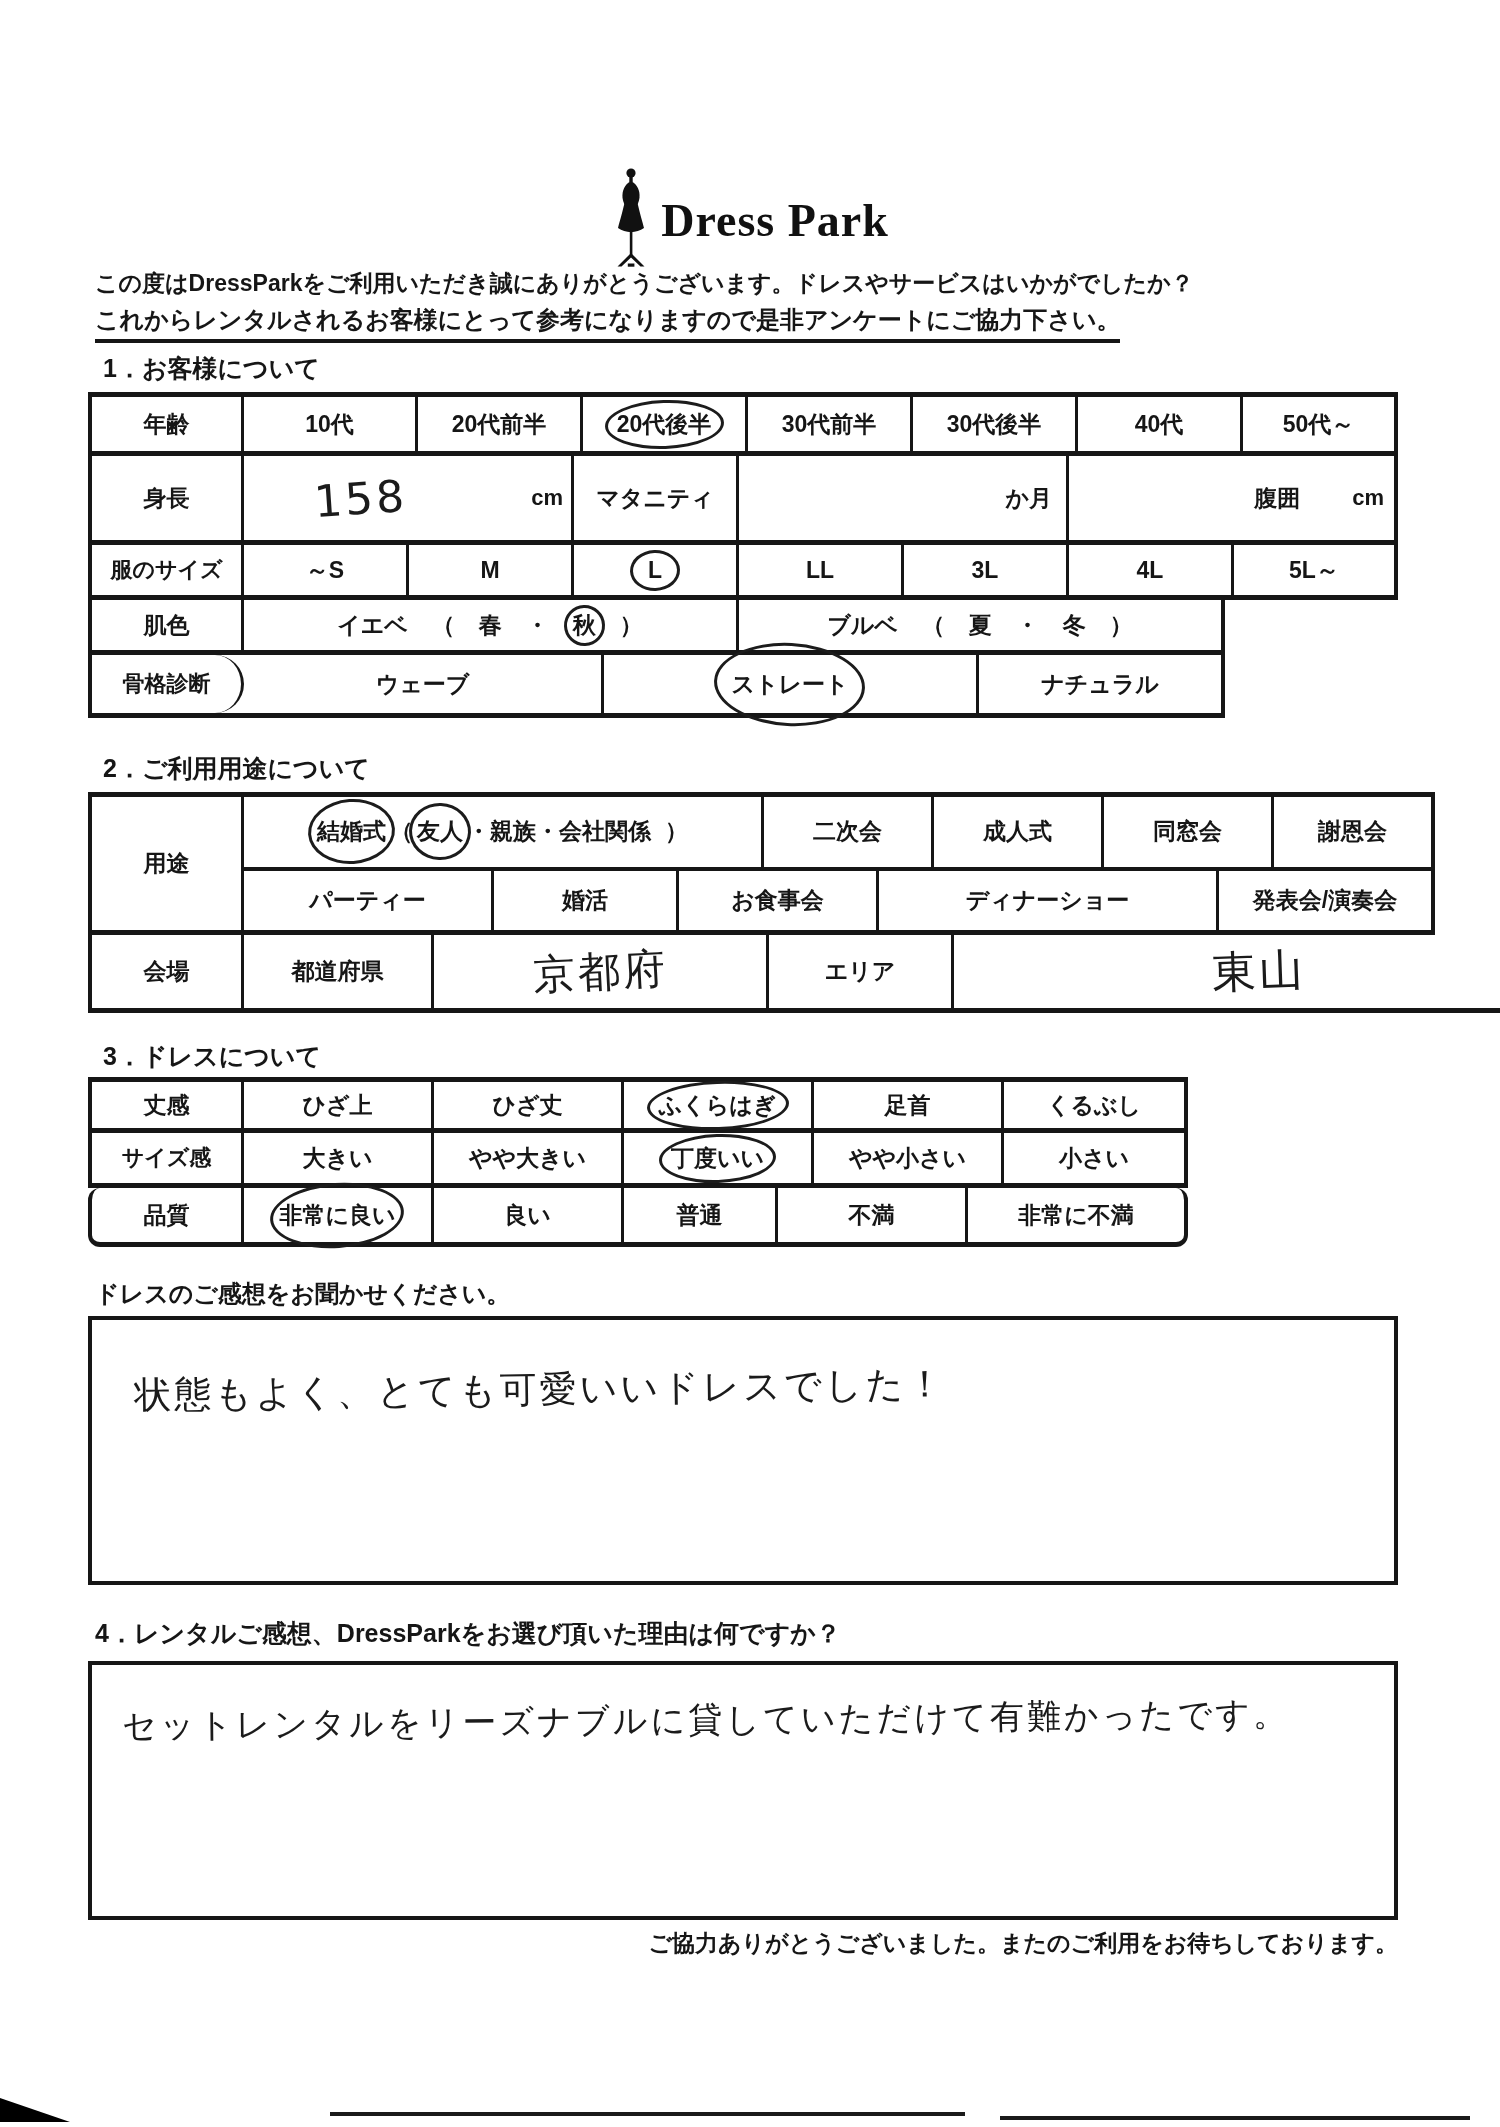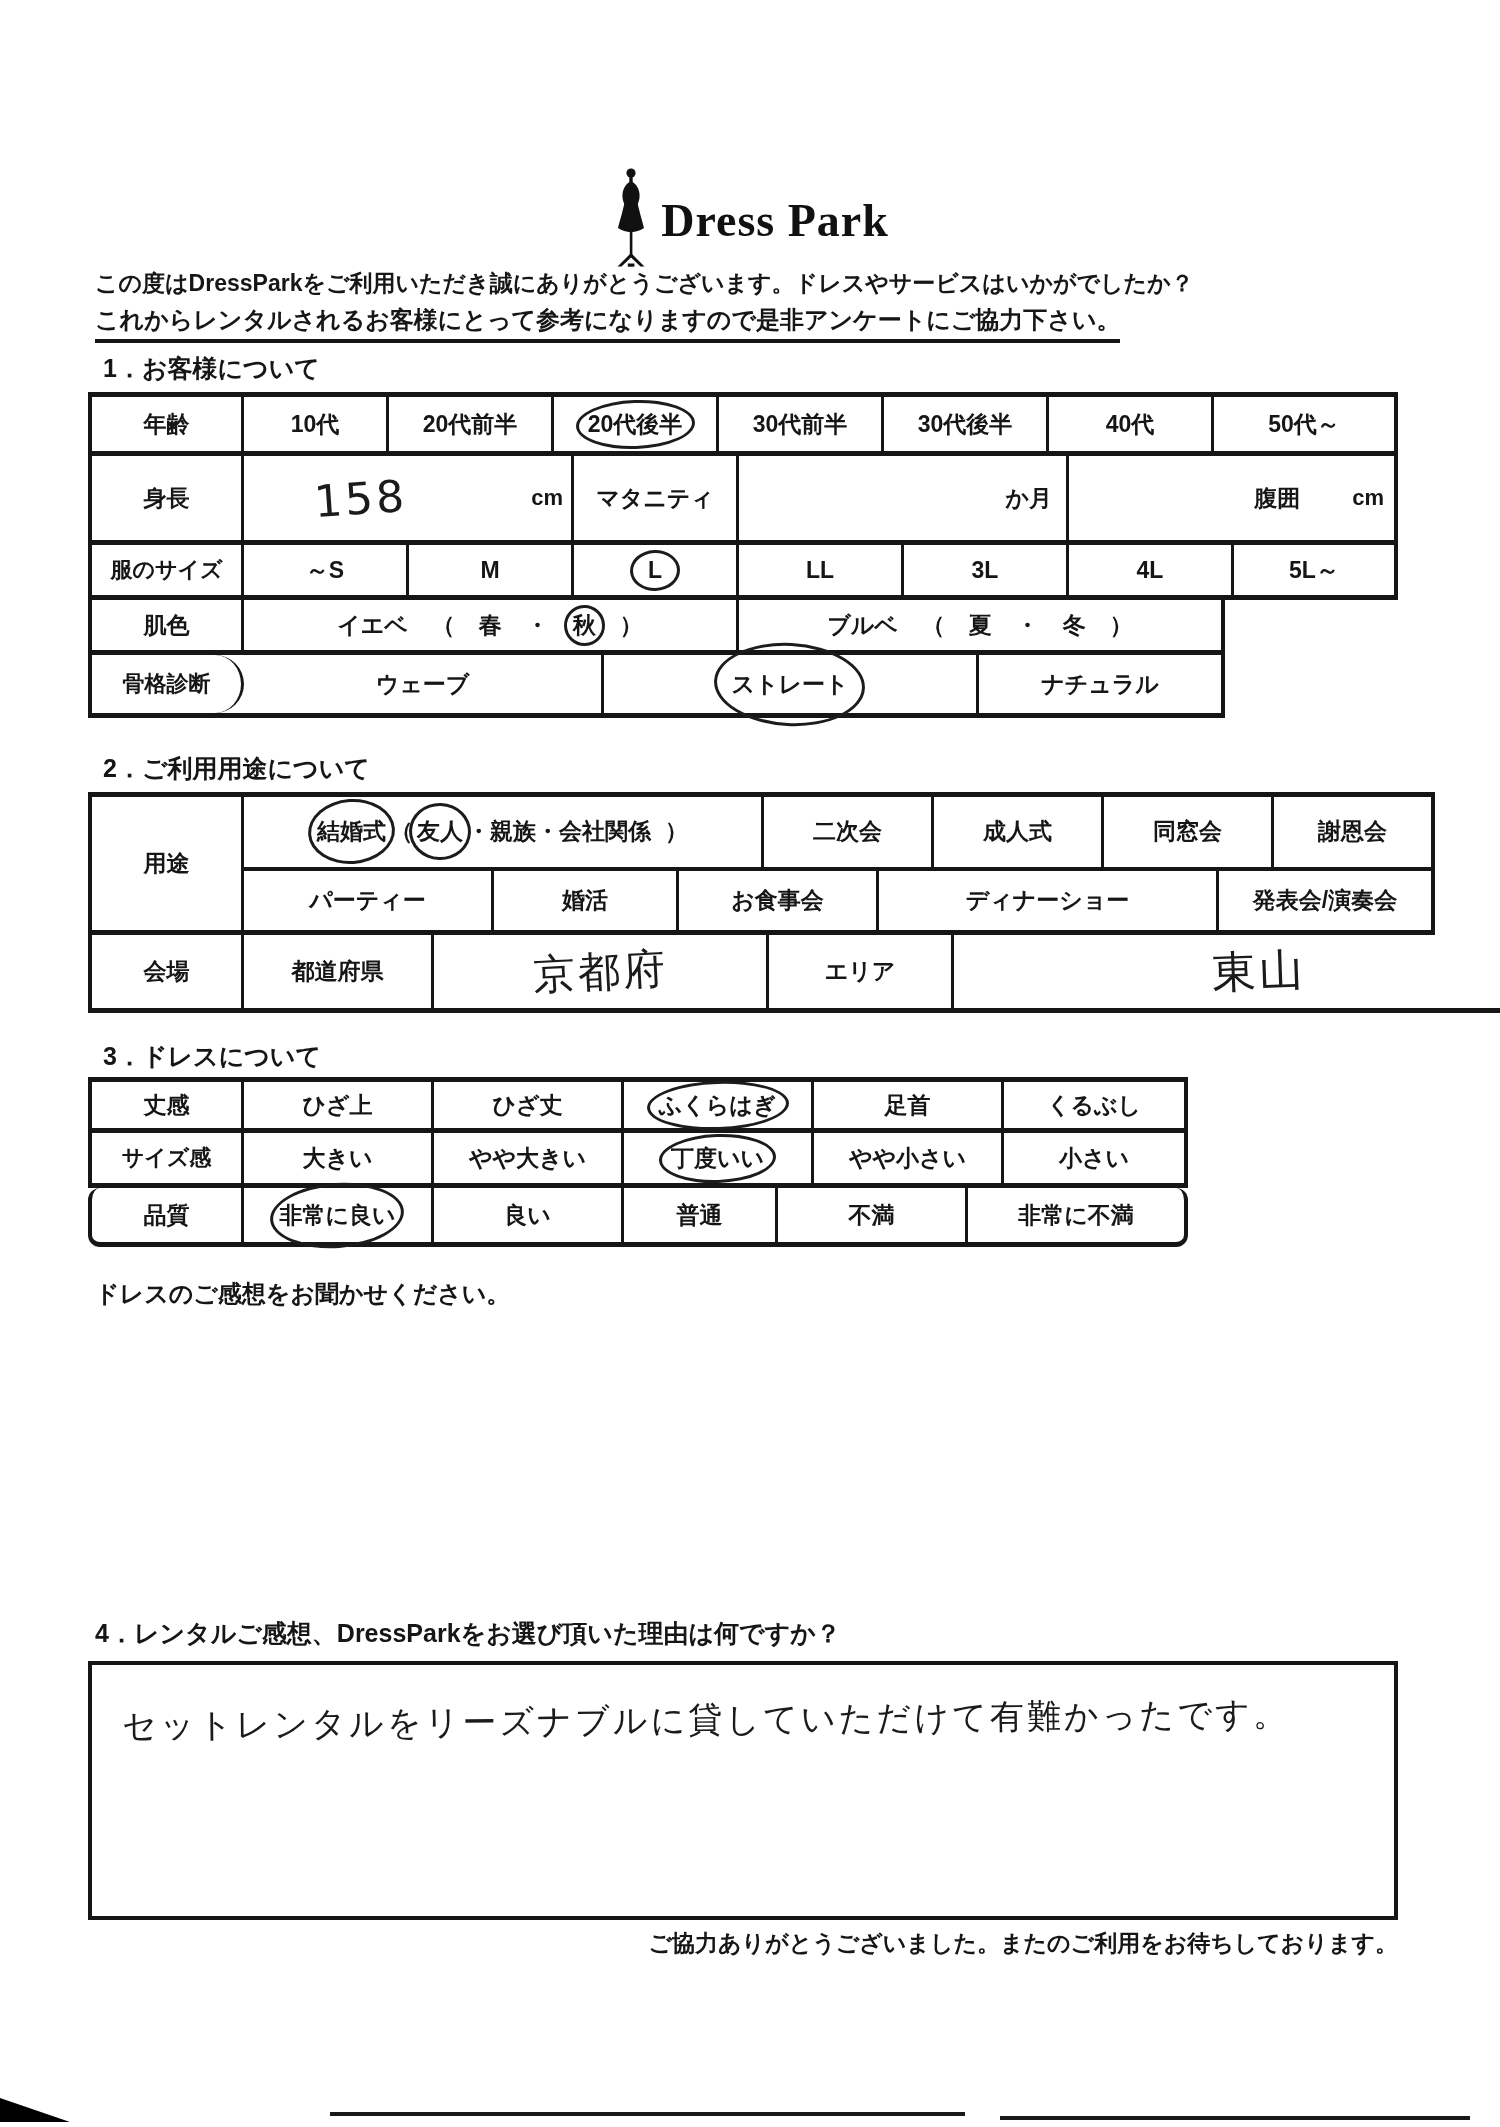--- a/index.html
+++ b/index.html
@@ -67,21 +67,21 @@
 
   <div class="abs intro1">この度はDressParkをご利用いただき誠にありがとうございます。ドレスやサービスはいかがでしたか？</div>
   <div class="abs intro2">これからレンタルされるお客様にとって参考になりますので是非アンケートにご協力下さい。</div>
 
   <div class="abs sec-title" style="top:352px;left:103px;">1．お客様について</div>
 
   <div class="abs" style="top:392px;left:88px;">
 
     <div class="trow first" style="width:1310px;height:64px;">
       <div class="c lb">年齢</div>
-      <div class="c" style="width:145px;">
+      <div class="c" style="width:174px;">
           <span>10代</span>
         </div>
       <div class="c" style="width:165px;">
           <span>20代前半</span>
         </div>
       <div class="c" style="width:165px;">
           <span class="circ">20代後半</span>
         </div>
       <div class="c" style="width:165px;">
           <span>30代前半</span>
@@ -290,20 +290,23 @@
       <div class="c" style="width:190px;">
           <span>不満</span>
         </div>
       <div class="c cl f1">
           <span>非常に不満</span>
         </div>
     </div>
   </div>
 
   <div class="abs" style="top:1278px;left:95px;font-size:24px;font-weight:800;">ドレスのご感想をお聞かせください。</div>
+  <div class="abs cbox" style="top:1316px;left:88px;width:1310px;height:269px;">
+    <div class="hand" style="padding:42px 30px 0 42px;font-size:37px;transform:rotate(-0.8deg);">状態もよく、とても可愛いいドレスでした！</div>
+  </div>
 
   <div class="abs sec-title" style="top:1617px;left:95px;">4．レンタルご感想、DressParkをお選び頂いた理由は何ですか？</div>
   <div class="abs cbox" style="top:1661px;left:88px;width:1310px;height:259px;">
     <div class="hand" style="padding:32px 20px 0 30px;font-size:34px;transform:rotate(-0.6deg);">セットレンタルをリーズナブルに貸していただけて有難かったです。</div>
   </div>
 
   <div class="abs" style="top:1928px;left:88px;width:1310px;text-align:right;font-size:23px;font-weight:700;">ご協力ありがとうございました。またのご利用をお待ちしております。</div>
 
   <div class="abs art" style="top:2112px;left:330px;width:635px;height:4px;"></div>
   <div class="abs art" style="top:2116px;left:1000px;width:470px;height:4px;"></div>

